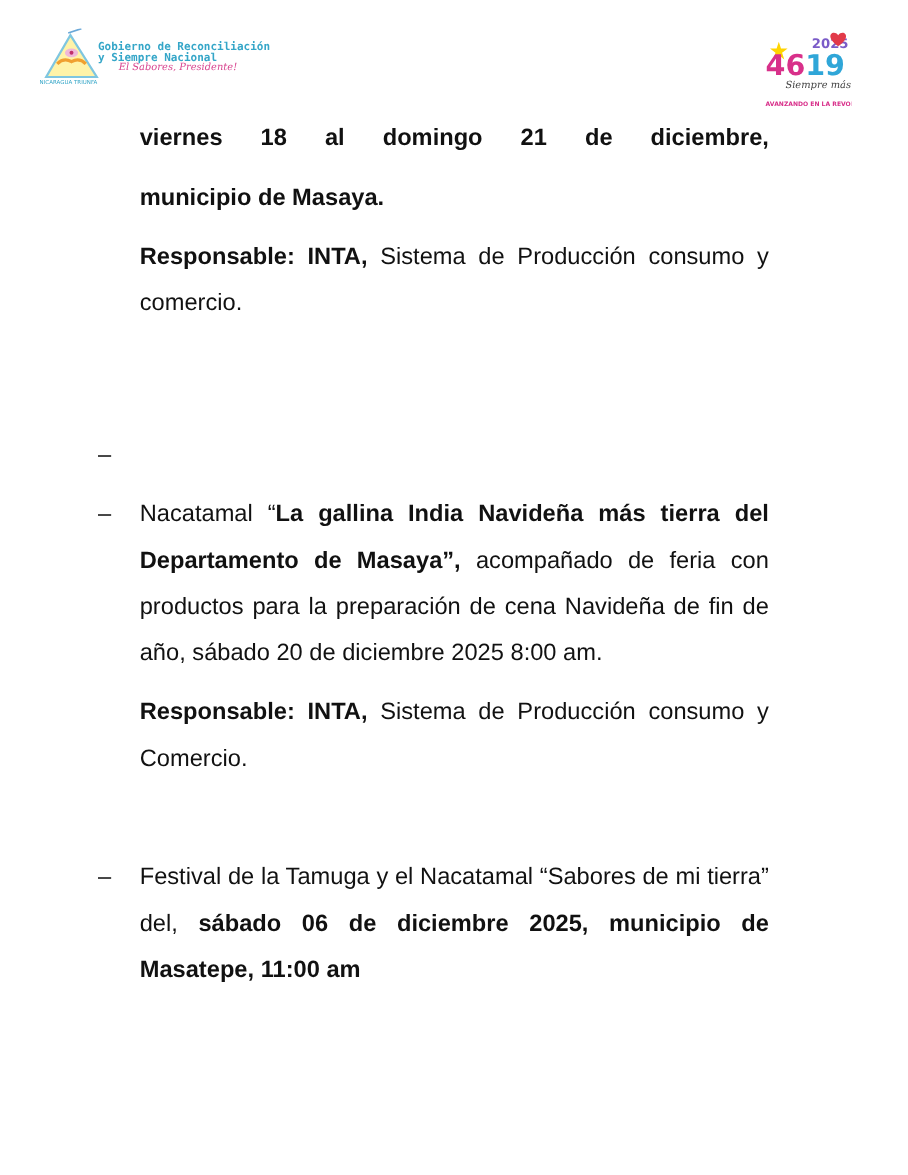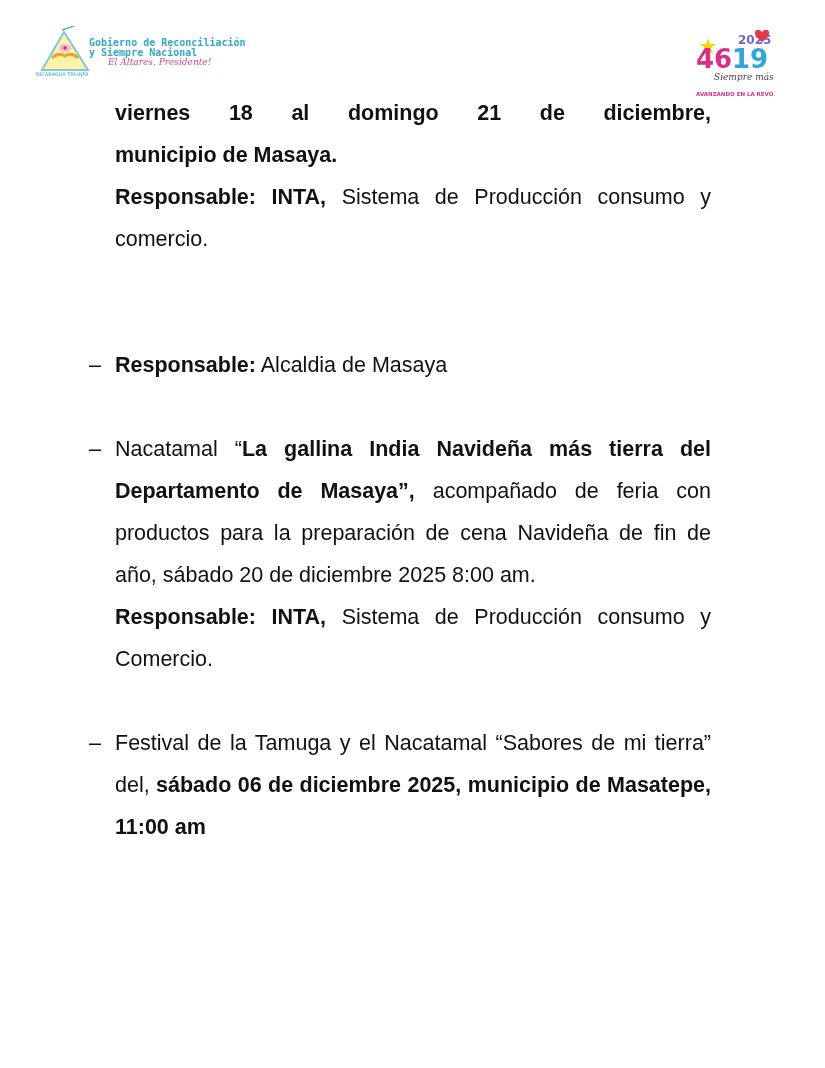--- a/index.html
+++ b/index.html
@@ -6,21 +6,21 @@
   body { width: 825px; height: 1068px; position: relative; overflow: hidden;
          font-family: "Liberation Sans", sans-serif; color: #111; }
   .header { position: absolute; left: 0; top: 0; width: 811px; height: 100px; }
   .gov-logo { position: absolute; left: 34px; top: 26px; width: 60px; height: 52px; }
   .gov-text { position: absolute; left: 89px; top: 38px; font-family: "DejaVu Sans Mono", monospace;
               font-size: 10px; line-height: 10px; color: #35a6c8; font-weight: bold; }
   .gov-slogan { position: absolute; left: 108px; top: 57px; font-family: "DejaVu Serif", serif;
                 font-style: italic; font-size: 9px; color: #d8458f; }
   .logo-2025 { position: absolute; left: 692px; top: 24px; width: 82px; height: 78px; }
   .content { position: absolute; left: 115px; top: 92px; width: 596px; font-size: 21.5px; line-height: 42px; }
-  .para { margin: 0; text-align: justify; }
+  .para { margin: 12px; text-align: justify; }
   .gap { height: 42px; }
   .item { position: relative; }
   .dash { position: absolute; left: -26px; top: 0; }
   b { font-weight: bold; }
   .spread { text-align-last: justify; }
 </style>
 </head>
 <body>
 
 <div class="header">
@@ -29,21 +29,21 @@
     <line x1="28" y1="4" x2="40" y2="0" stroke="#6aa8d8" stroke-width="1.5"></line>
     <ellipse cx="31" cy="22" rx="6" ry="4" fill="#f0b8d8"></ellipse>
     <circle cx="31" cy="22" r="1.8" fill="#c0306a"></circle>
     <path d="M18,32 Q24,26 31,30 Q38,26 44,32" stroke="#f0a030" stroke-width="3" fill="none"></path>
     <text x="2" y="50" font-size="5" fill="#35a6c8" font-family="DejaVu Sans, sans-serif">NICARAGUA TRIUNFA</text>
   </svg>
   <div class="gov-text">
     <div>Gobierno de Reconciliación</div>
     <div>y Siempre Nacional</div>
   </div>
-  <div class="gov-slogan">El Altares, Presidente!</div>
+  <div class="gov-slogan">El Sabores, Presidente!</div>
 
   <svg class="logo-2025" viewBox="0 0 82 78">
     <text x="46" y="20" font-size="12" font-weight="bold" fill="#7b5cc8" font-family="DejaVu Sans, sans-serif">2025</text>
     <path d="M70,8 c3,-4 8,-2 7,2 c-1,4 -7,8 -7,8 c0,0 -6,-4 -7,-8 c-1,-4 4,-6 7,-2z" fill="#e23a4a"></path>
     <polygon points="16,14 18,20 24,20 19,24 21,30 16,26 11,30 13,24 8,20 14,20" fill="#ffd400"></polygon>
     <text x="4" y="44" font-size="26" font-weight="bold" fill="#d8308a" font-family="DejaVu Sans, sans-serif">46</text>
     <text x="40" y="44" font-size="26" font-weight="bold" fill="#2fa6d8" font-family="DejaVu Sans, sans-serif">19</text>
     <text x="22" y="56" font-size="9" font-style="italic" fill="#444" font-family="DejaVu Serif, serif">Siempre más allá</text>
     <text x="4" y="72" font-size="5.5" font-weight="bold" fill="#d8308a" font-family="DejaVu Sans, sans-serif">AVANZANDO EN LA REVOLUCIÓN</text>
   </svg>
@@ -56,24 +56,20 @@
     <b>Responsable:</b>
     <b>INTA,</b>
     <span>Sistema de Producción consumo y comercio.</span>
   </p>
 
   <div class="gap"></div>
     <div class="gap"></div>
 
   <div class="item">
     <span class="dash">–</span>
-    <p class="para">
-      <b>Responsable:</b>
-      <span>Alcaldia de Masaya</span>
-    </p>
   </div>
 
   <div class="gap"></div>
 
   <div class="item">
     <span class="dash">–</span>
     <p class="para">
       <span>Nacatamal “</span><b>La gallina India Navideña más tierra del Departamento de Masaya”,</b>
       <span>acompañado de feria con productos para la preparación de cena Navideña de fin de año, sábado 20 de diciembre 2025 8:00 am.</span>
     </p>

